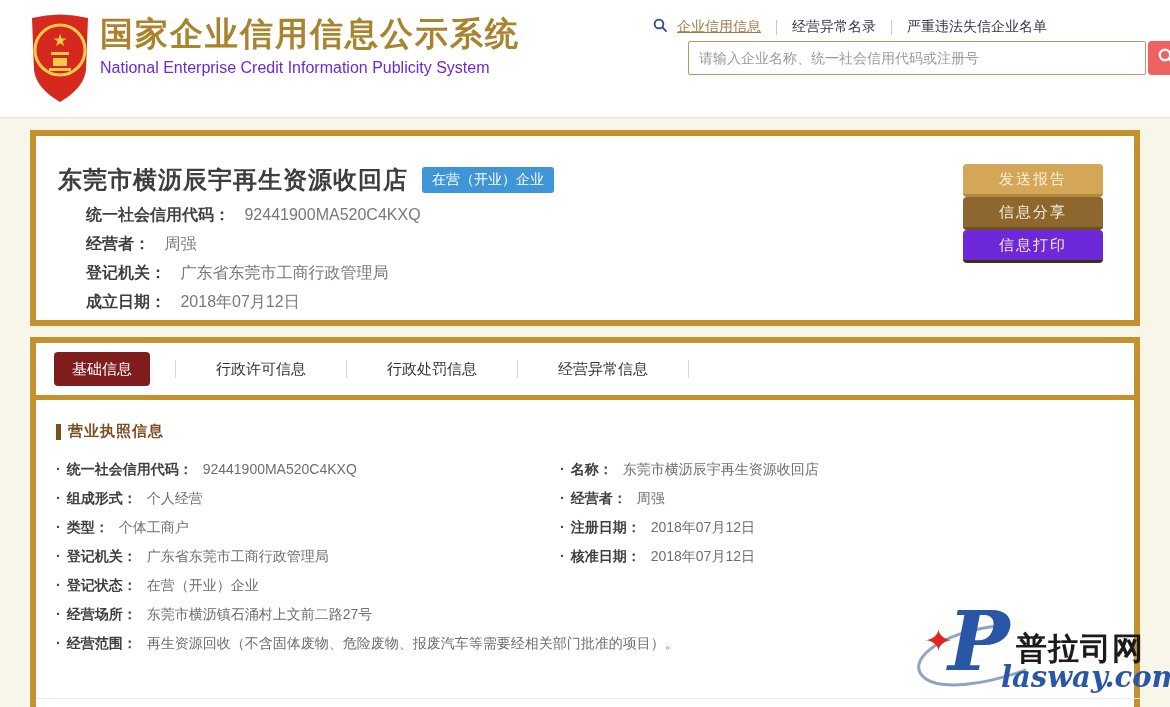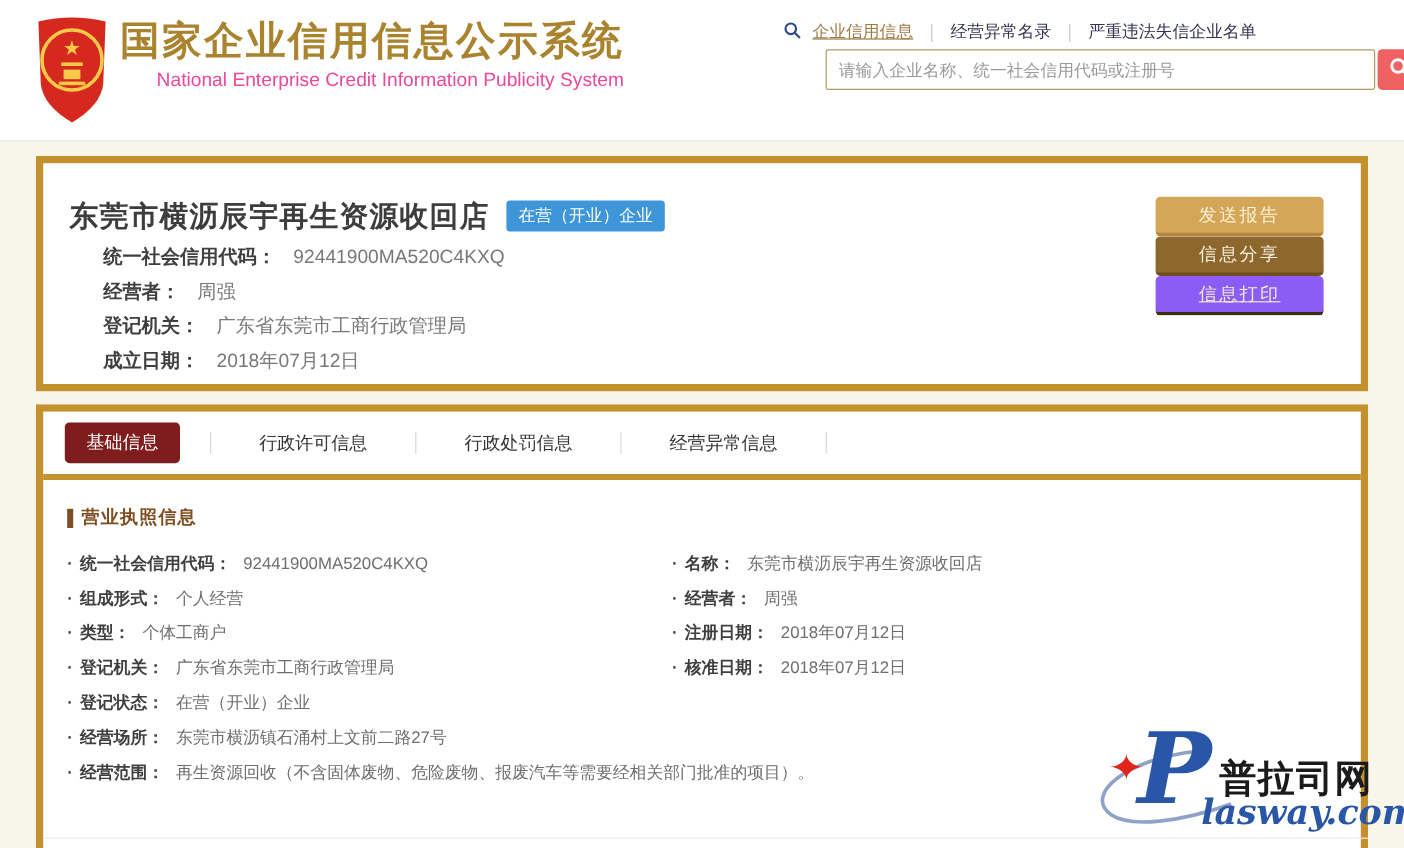--- a/index.html
+++ b/index.html
@@ -4,21 +4,21 @@
 <style>
   html,body{margin:0;padding:0;}
   body{font-family:"Liberation Sans","DejaVu Sans",sans-serif;}
   #page{position:relative;width:1170px;height:707px;background:#f8f5e9;overflow:hidden;}
 
   
   .header{position:absolute;left:0;top:0;width:1170px;height:117px;background:#ffffff;border-bottom:1px solid #e2e2e2;}
   .emblem{position:absolute;left:28px;top:10px;width:64px;height:94px;}
   .brand{position:absolute;left:100px;top:12px;}
   .brand-title{font-size:33px;font-weight:bold;color:#a9832e;letter-spacing:2px;line-height:44px;}
-  .brand-sub{font-size:16px;color:#ec4899;line-height:24px;text-align:right;}
+  .brand-sub{font-size:16px;color:#6d28d9;line-height:24px;}
   .top-nav{position:absolute;left:653px;top:16px;display:flex;align-items:center;font-size:14px;height:22px;justify-content:flex-end;}
   .top-nav .nav-link{color:#34344e;text-decoration:none;cursor:pointer;white-space:nowrap;}
   .top-nav .nav-link.active{color:#9d7b43;text-decoration:underline;}
   .nav-sep{width:1px;height:15px;background:#c9c9c9;margin:0 15px;}
   .nav-mag{margin-right:9px;display:inline-block;}
   .search-row{position:absolute;left:688px;top:41px;display:flex;align-items:flex-end;}
   .search-input{box-sizing:border-box;width:458px;height:34px;border:1px solid #b19a63;border-radius:2px;padding:0 10px;font-size:14px;color:#333;outline:none;font-family:inherit;}
   .search-input::placeholder{color:#9a9a9a;}
   .search-btn{box-sizing:border-box;width:36px;height:34px;margin-left:2px;background:#ee6262;border:none;border-radius:4px;cursor:pointer;display:flex;align-items:center;justify-content:center;}
 
@@ -32,21 +32,21 @@
   .company-name{font-size:24px;font-weight:bold;color:#3d3d3d;letter-spacing:1px;}
   .status-badge{margin-left:14px;background:#3e96d9;color:#ffffff;font-size:14px;padding:4px 10px;border-radius:3px;white-space:nowrap;}
   .company-fields{position:absolute;left:50px;top:64px;}
   .crow{height:29px;line-height:29px;font-size:16px;white-space:nowrap;}
   .clabel{font-weight:bold;color:#3f3f3f;}
   .cvalue{color:#787878;margin-left:10px;}
   .side-btns{position:absolute;right:31px;top:28px;width:140px;display:flex;flex-direction:column;}
   .side-btn{width:140px;height:33px;border:none;border-radius:4px;font-size:15px;font-family:inherit;cursor:pointer;letter-spacing:2px;}
   .btn-send{background:#d4a658;color:#faf0d6;border-bottom:3px solid #b3873c;}
   .btn-share{background:#8e672e;color:#f7efdb;border-bottom:3px solid #6e4f1f;}
-  .btn-print{background:#8b5cf6;color:#f2e9d4;border-bottom:3px solid #3d3012;text-decoration:underline;}
+  .btn-print{background:#6d28d9;color:#f2e9d4;border-bottom:3px solid #3d3012;}
 
   
   .tab-row{display:flex;align-items:center;height:52px;padding-left:18px;}
   .tab{font-size:15px;color:#333;cursor:pointer;text-align:center;width:170px;white-space:nowrap;}
   .tab-active{width:96px;height:34px;line-height:34px;background:#7f1d1d;color:#ffffff;border-radius:4px;margin-right:25px;}
   .tab-divider{width:1px;height:18px;background:#d8d8d8;}
   .gold-bar{height:5px;background:#c3922e;width:100%;}
 
   
   .license{position:relative;padding:22px 8px 0 20px;}

